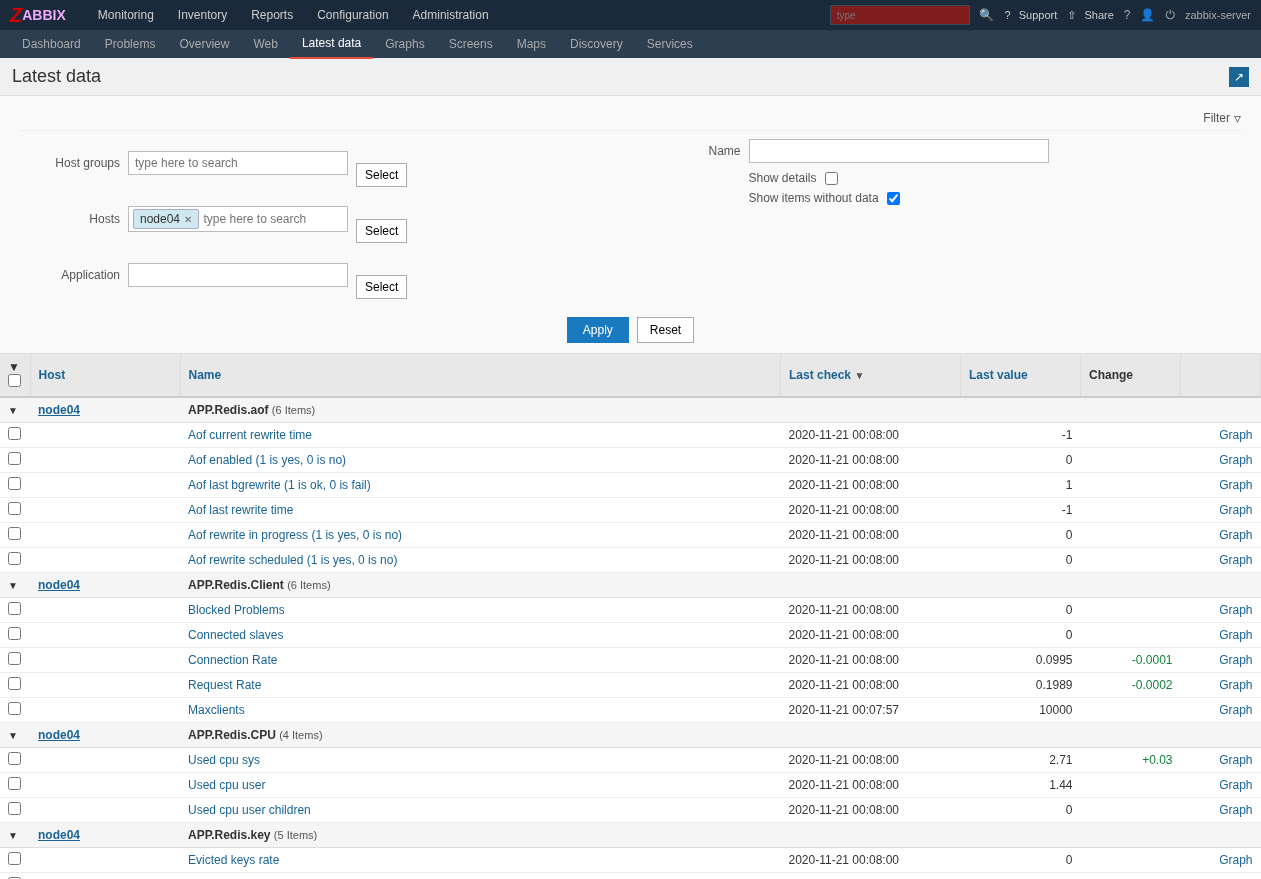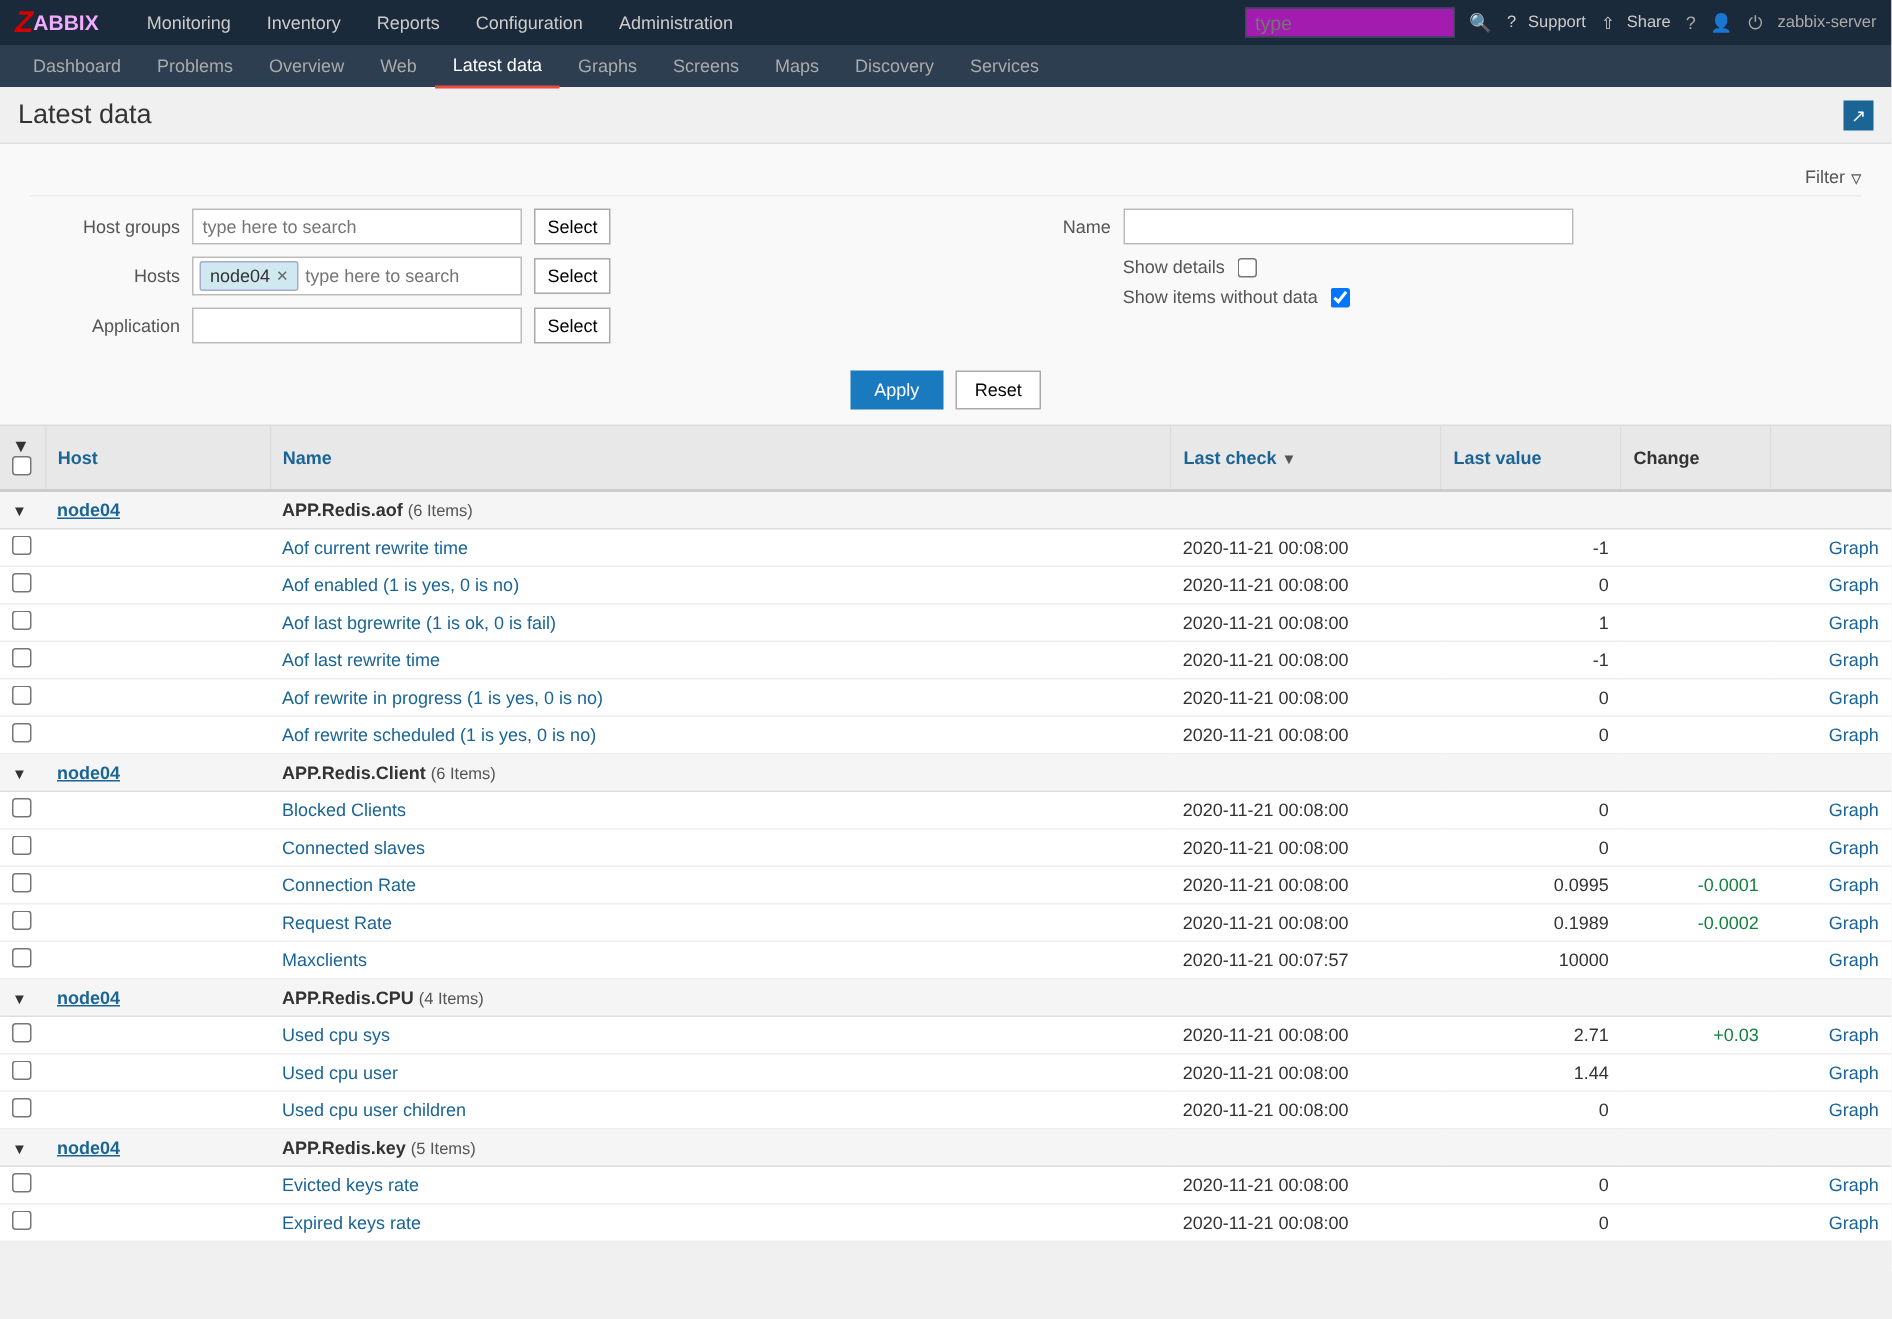--- a/index.html
+++ b/index.html
@@ -28,25 +28,25 @@
       cursor: pointer;
       font-size: 12px;
     }
     .top-nav-right {
       margin-left: auto;
       display: flex;
       align-items: center;
       gap: 10px;
     }
     .search-box {
-      background: #a21caf;
+      background: #7f1d1d;
       border: 1px solid #3a4a5a;
       color: #ccc;
       padding: 2px 6px;
-      font-size: 13px;
+      font-size: 10px;
       width: 140px;
       height: 20px;
     }
     .top-nav-right-icons { display: flex; align-items: center; gap: 8px; color: #ccc; font-size: 11px; }
     .top-nav-right-icons span { cursor: pointer; }
 
     
     .sub-nav {
       background: #2c3e50;
       display: flex;
@@ -134,20 +134,21 @@
       height: 24px;
       width: 300px;
     }
     .select-btn {
       background: #fff;
       border: 1px solid #aaa;
       padding: 2px 8px;
       font-size: 12px;
       cursor: pointer;
       height: 24px;
+      margin-top: 24px;
     }
 
     .host-tag {
       background: #d0e8f0;
       border: 1px solid #aac;
       padding: 2px 6px;
       font-size: 12px;
       display: inline-flex;
       align-items: center;
       gap: 4px;
@@ -481,21 +482,21 @@
       <a class="group-host">node04</a>
     </td>
     <td colspan="5">
       <span class="group-name">APP.Redis.Client</span>
       <span class="group-count"> (6 Items)</span>
     </td>
   </tr>
           <tr class="data-row">
       <td><input type="checkbox" style=""></td>
       <td></td>
-      <td class="name-cell"><a>Blocked Clients</a></td>
+      <td class="name-cell"><a>Blocked Problems</a></td>
       <td>2020-11-21 00:08:00</td>
       <td class="value-cell">0</td>
       <td class="change-cell"></td>
       <td class="graph-cell"><a>Graph</a></td>
     </tr>
           <tr class="data-row">
       <td><input type="checkbox" style=""></td>
       <td></td>
       <td class="name-cell"><a>Connected slaves</a></td>
       <td>2020-11-21 00:08:00</td>

